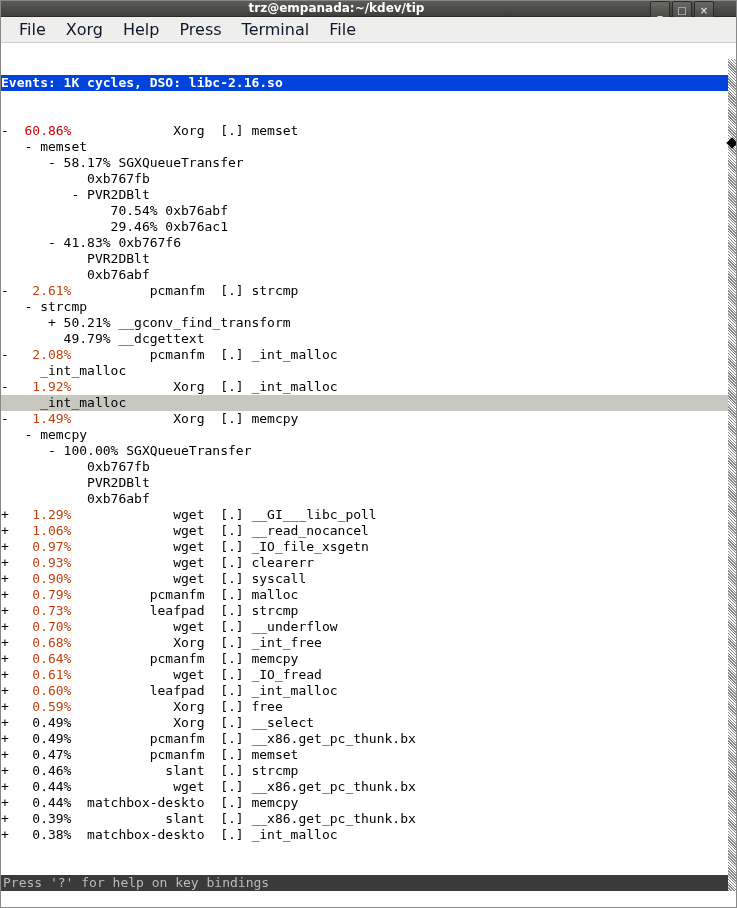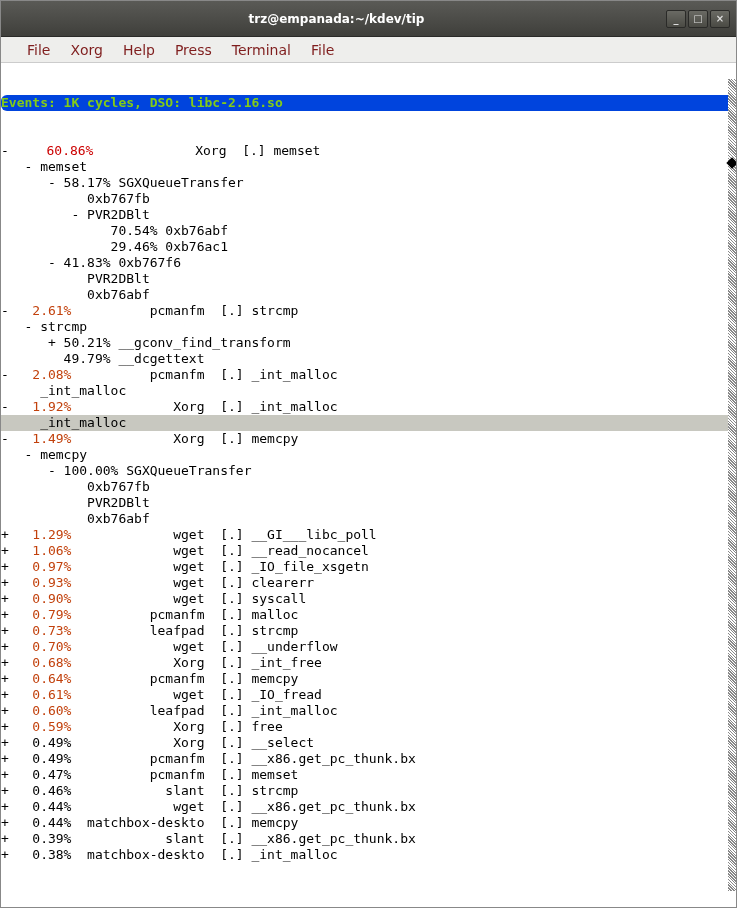--- a/index.html
+++ b/index.html
@@ -13,24 +13,23 @@
 }
 .window {
   border: 1px solid #888;
   height: 100%;
   display: flex;
   flex-direction: column;
 }
 .titlebar {
   background: linear-gradient(to bottom, #5a5a56, #3f3f3b);
   color: #fff;
-  height: 36px;
+  height: 16px;
   display: flex;
-  align-items: center;
-  padding: 0 6px;
+  padding: 0 22px;
   font-family: "DejaVu Sans", sans-serif;
   font-size: 12px;
   font-weight: bold;
   border-bottom: 1px solid #2a2a28;
 }
 .titlebar .title { flex: 1; text-align: center; }
 .titlebar .btns { display: flex; gap: 2px; }
 .titlebar .btn {
   width: 20px; height: 18px;
   background: linear-gradient(to bottom,#6a6a64,#4a4a44);
@@ -40,24 +39,24 @@
   display: flex; align-items: center; justify-content: center;
   font-size: 10px;
   cursor: pointer;
 }
 .menubar {
   background: #eeeeec;
   border-bottom: 1px solid #ccc;
   height: 26px;
   display: flex;
   align-items: center;
-  padding: 0 16px;
+  padding: 0 8px;
   font-family: "DejaVu Sans", sans-serif;
-  font-size: 14px;
-  color: #7f1d1d;
+  font-size: 16px;
+  color: #0f172a;
 }
 .menubar .menuitem {
   padding: 4px 10px;
   cursor: pointer;
 }
 .term {
   flex: 1;
   background: #fff;
   position: relative;
   overflow: hidden;
@@ -74,22 +73,22 @@
   background-image: repeating-linear-gradient(45deg,#888 0,#888 1px,#fff 1px,#fff 2px);
 }
 .scroll-thumb {
   position: absolute;
   right: 0; top: 96px;
   width: 8px; height: 8px;
   background: #000;
   transform: rotate(45deg);
 }
 .row { display: block; padding-right: 10px; }
-.hdr { background: #0044dd; color: #84cc16; font-weight: bold; border-radius: 6px; }
-.red { color: #cc0000; margin-left: 22px; }
+.hdr { background: #0044dd; color: #ffffff; font-weight: bold; }
+.red { color: #cc0000; }
 .green { color: #c2410c; }
 .sel { background: #c8c8c0; }
 .footer {
   background: #3a3a38;
   color: #bbb;
   height: 16px;
   padding: 0 2px;
 }
 </style>
 </head>
@@ -118,18 +117,19 @@
     <div class="menuitem">Help</div>
     <div class="menuitem">Press</div>
     <div class="menuitem">Terminal</div>
     <div class="menuitem">File</div>
   </div>
 
   <div class="term">
     <div class="term-inner">
       <div class="row hdr">Events: 1K cycles, DSO: libc-2.16.so</div>
       <div id="lines"><div class="row"><span>-  </span><span class="red">60.86%</span><span>             Xorg  [.] memset</span></div><div class="row">   - memset</div><div class="row">      - 58.17% SGXQueueTransfer</div><div class="row">           0xb767fb</div><div class="row">         - PVR2DBlt</div><div class="row">              70.54% 0xb76abf</div><div class="row">              29.46% 0xb76ac1</div><div class="row">      - 41.83% 0xb767f6</div><div class="row">           PVR2DBlt</div><div class="row">           0xb76abf</div><div class="row"><span>-   </span><span class="green">2.61%</span><span>          pcmanfm  [.] strcmp</span></div><div class="row">   - strcmp</div><div class="row">      + 50.21% __gconv_find_transform</div><div class="row">        49.79% __dcgettext</div><div class="row"><span>-   </span><span class="green">2.08%</span><span>          pcmanfm  [.] _int_malloc</span></div><div class="row">     _int_malloc</div><div class="row"><span>-   </span><span class="green">1.92%</span><span>             Xorg  [.] _int_malloc</span></div><div class="row sel">     _int_malloc</div><div class="row"><span>-   </span><span class="green">1.49%</span><span>             Xorg  [.] memcpy</span></div><div class="row">   - memcpy</div><div class="row">      - 100.00% SGXQueueTransfer</div><div class="row">           0xb767fb</div><div class="row">           PVR2DBlt</div><div class="row">           0xb76abf</div><div class="row"><span>+   </span><span class="green">1.29%</span><span>             wget  [.] __GI___libc_poll</span></div><div class="row"><span>+   </span><span class="green">1.06%</span><span>             wget  [.] __read_nocancel</span></div><div class="row"><span>+   </span><span class="green">0.97%</span><span>             wget  [.] _IO_file_xsgetn</span></div><div class="row"><span>+   </span><span class="green">0.93%</span><span>             wget  [.] clearerr</span></div><div class="row"><span>+   </span><span class="green">0.90%</span><span>             wget  [.] syscall</span></div><div class="row"><span>+   </span><span class="green">0.79%</span><span>          pcmanfm  [.] malloc</span></div><div class="row"><span>+   </span><span class="green">0.73%</span><span>          leafpad  [.] strcmp</span></div><div class="row"><span>+   </span><span class="green">0.70%</span><span>             wget  [.] __underflow</span></div><div class="row"><span>+   </span><span class="green">0.68%</span><span>             Xorg  [.] _int_free</span></div><div class="row"><span>+   </span><span class="green">0.64%</span><span>          pcmanfm  [.] memcpy</span></div><div class="row"><span>+   </span><span class="green">0.61%</span><span>             wget  [.] _IO_fread</span></div><div class="row"><span>+   </span><span class="green">0.60%</span><span>          leafpad  [.] _int_malloc</span></div><div class="row"><span>+   </span><span class="green">0.59%</span><span>             Xorg  [.] free</span></div><div class="row"><span>+   </span><span>0.49%</span><span>             Xorg  [.] __select</span></div><div class="row"><span>+   </span><span>0.49%</span><span>          pcmanfm  [.] __x86.get_pc_thunk.bx</span></div><div class="row"><span>+   </span><span>0.47%</span><span>          pcmanfm  [.] memset</span></div><div class="row"><span>+   </span><span>0.46%</span><span>            slant  [.] strcmp</span></div><div class="row"><span>+   </span><span>0.44%</span><span>             wget  [.] __x86.get_pc_thunk.bx</span></div><div class="row"><span>+   </span><span>0.44%</span><span>  matchbox-deskto  [.] memcpy</span></div><div class="row"><span>+   </span><span>0.39%</span><span>            slant  [.] __x86.get_pc_thunk.bx</span></div><div class="row"><span>+   </span><span>0.38%</span><span>  matchbox-deskto  [.] _int_malloc</span></div></div>
+      <div class="row footer">Press '?' for help on key bindings</div>
     </div>
     <div class="scrollbar"></div>
     <div class="scroll-thumb"></div>
   </div>
 
 </div>
 
 </body></html>

